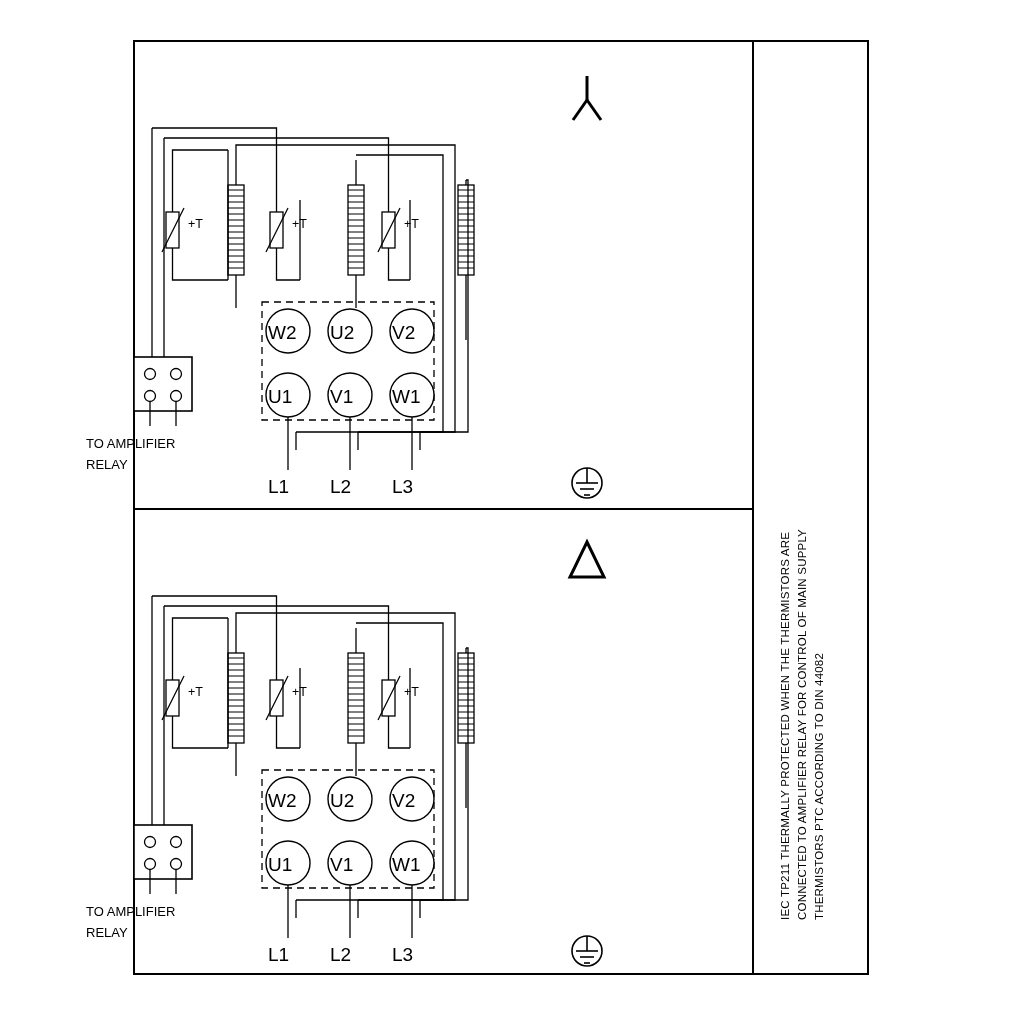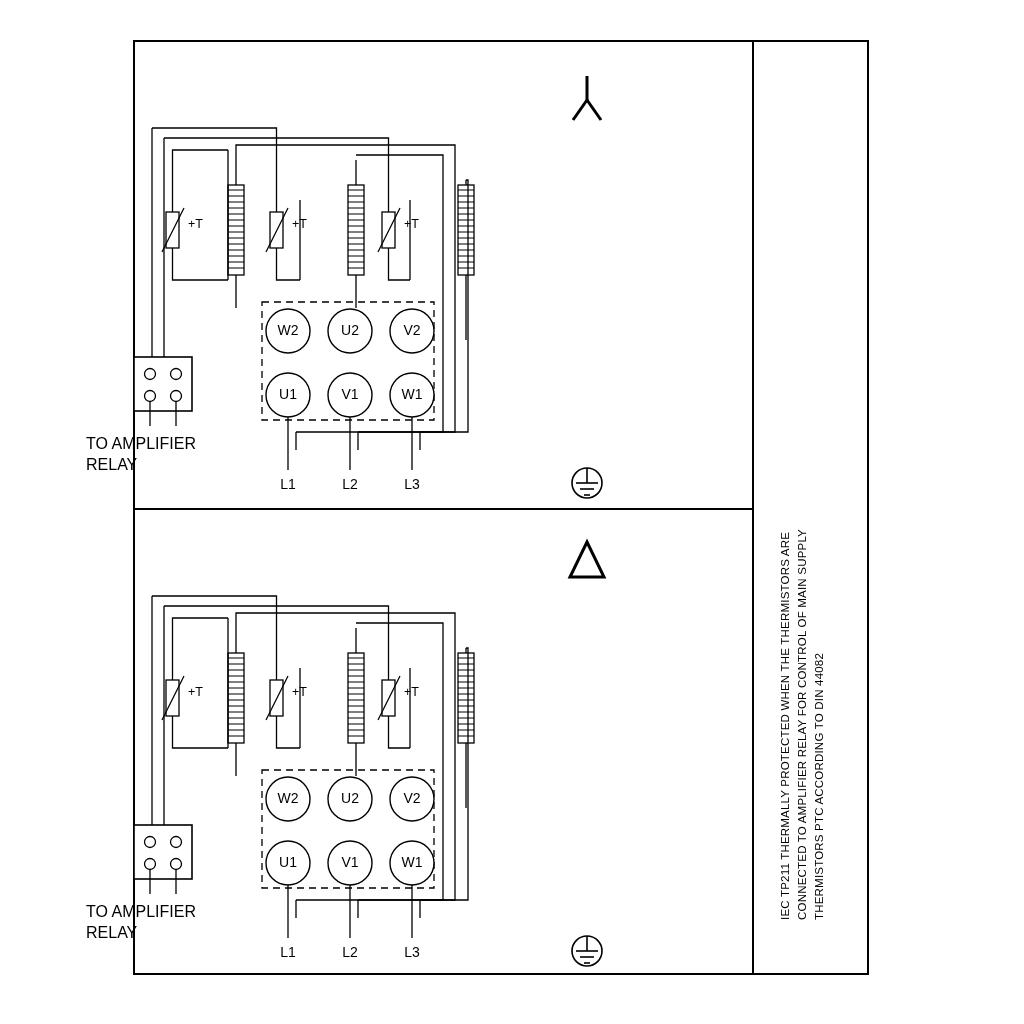--- a/index.html
+++ b/index.html
@@ -79,32 +79,32 @@
     position: absolute;
     left: 0;
     top: 0;
     width: 736px;
     height: 468px;
     overflow: visible;
   }
 
   .term-label {
     position: absolute;
-    font-size: 14px;
-    text-align: center;
+    font-size: 19px;
+    text-align: left;
     width: 40px;
   }
   .small-label {
     position: absolute;
     font-size: 12.5px;
     white-space: nowrap;
   }
   .note-text {
     position: absolute;
-    font-size: 16px;
+    font-size: 13px;
     white-space: nowrap;
     line-height: 21px;
   }
 </style>
 </head>
 <body>
 
 <div id="stage">
 
   <div class="frame outer-frame"></div>

